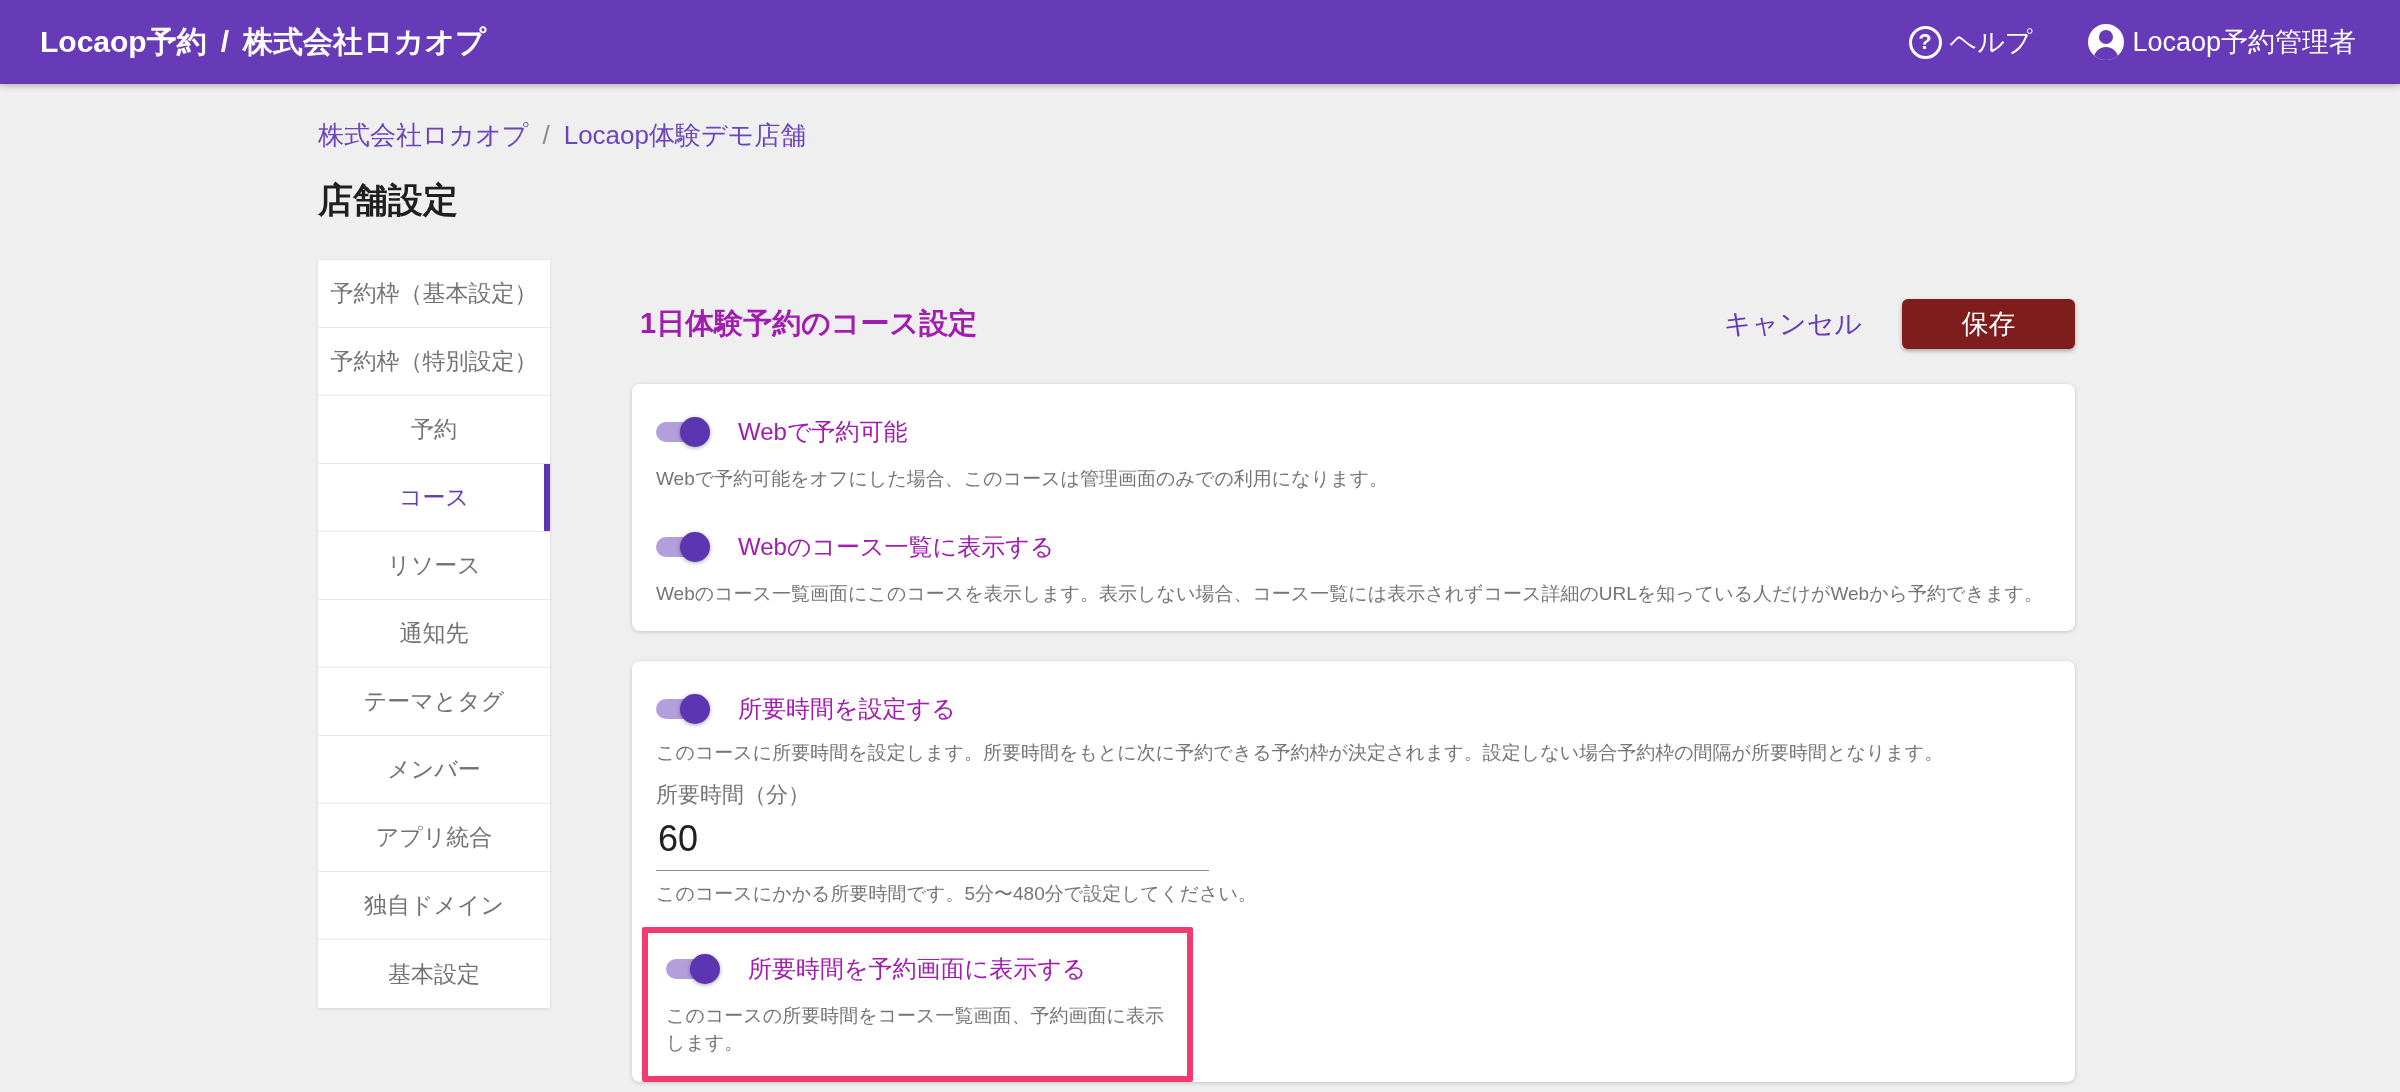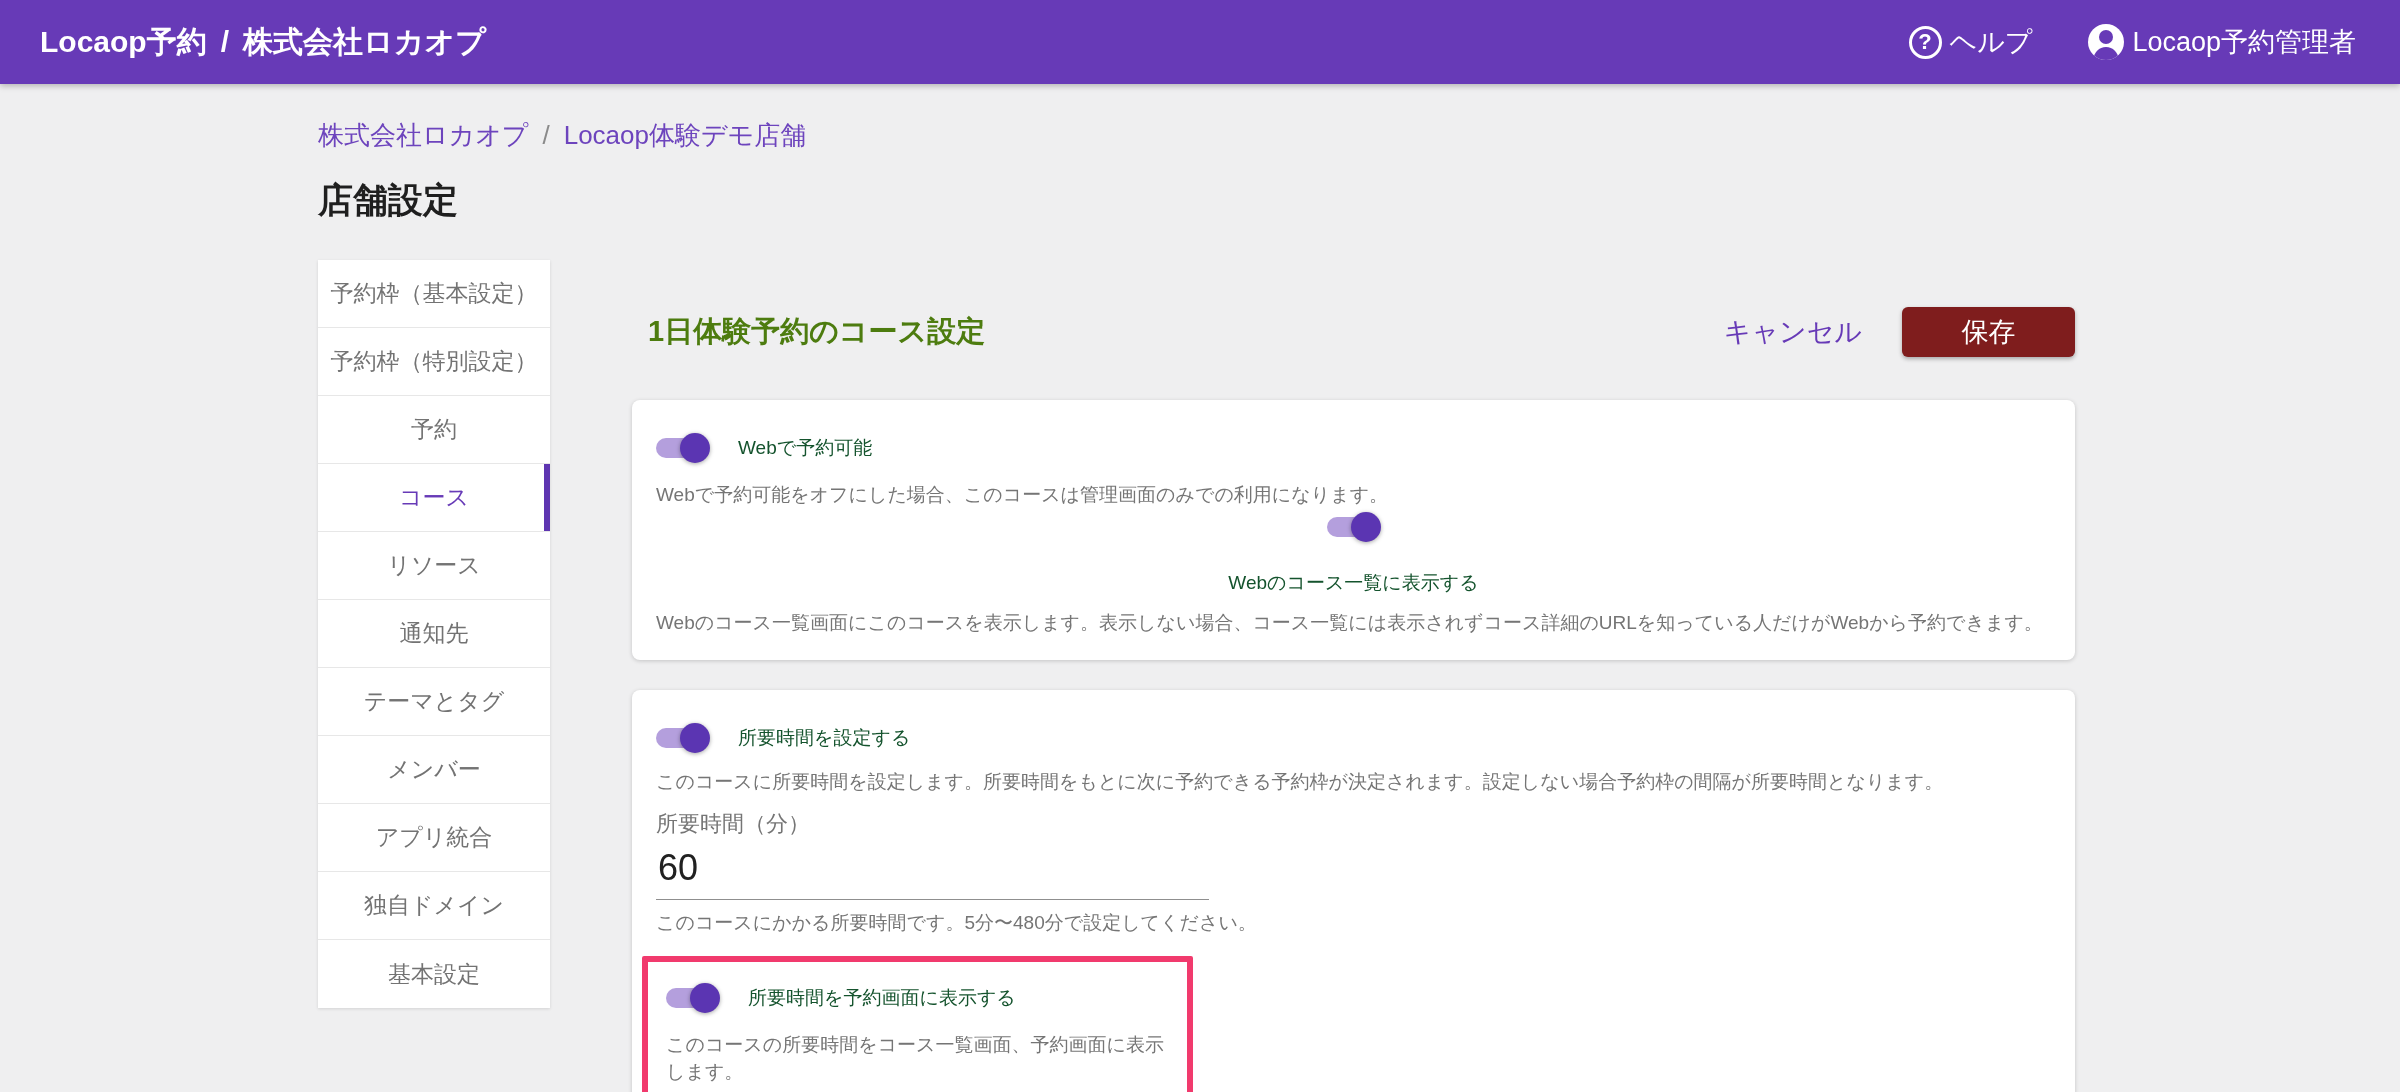--- a/index.html
+++ b/index.html
@@ -61,41 +61,41 @@
   .nav-item:last-child { border-bottom:none; }
   .nav-item.selected { color:#673ab7; }
   .nav-item.selected::after {
     content:""; position:absolute; right:0; top:0; bottom:0; width:6px; background:#5e35b1;
   }
 
   
   .main { width:1443px; flex:none; }
   .section-head { display:flex; align-items:center; justify-content:space-between; margin-top:34px; }
   .section-head:first-child { margin-top:36px; }
-  .section-title { margin:16px; font-size:29px; font-weight:bold; color:#4d7c0f; }
+  .section-title { margin:8px; font-size:29px; font-weight:bold; color:#a21caf; }
   .actions { display:flex; align-items:center; gap:30px; }
   .btn-cancel {
     background:none; border:none; color:#673ab7; font-size:27px; cursor:pointer;
     font-family:inherit; padding:8px 10px;
   }
   .btn-save {
     width:173px; height:50px; background:#7f1d1d; color:#fff; border:none; border-radius:6px;
     font-size:27px; font-family:inherit; cursor:pointer;
     box-shadow:0 2px 4px rgba(0,0,0,.3);
   }
 
   .card {
     background:#fff; border-radius:8px; box-shadow:0 1px 4px rgba(0,0,0,.18);
     margin-top:32px; padding:28px 24px 24px 24px;
   }
   .card.card-duration { padding-bottom:0; margin-top:30px; }
 
   .toggle-row { display:flex; align-items:center; gap:28px; min-height:40px; }
-  .toggle-row.mt { margin-top:4px;flex-direction:column; }
-  .toggle-label { font-size:19px; color:#14532d; }
+  .toggle-row.mt { margin-top:35px; }
+  .toggle-label { font-size:24px; color:#a21caf; }
   .desc { margin:13px 0 0 0; font-size:19px; line-height:27px; color:#757575; }
 
   
   .switch { position:relative; width:54px; height:30px; flex:none; cursor:pointer; }
   .switch .track {
     position:absolute; left:0; top:5px; width:51px; height:20px; border-radius:10px;
     background:#cfcfcf;
   }
   .switch .thumb {
     position:absolute; left:0; top:0; width:30px; height:30px; border-radius:50%;

